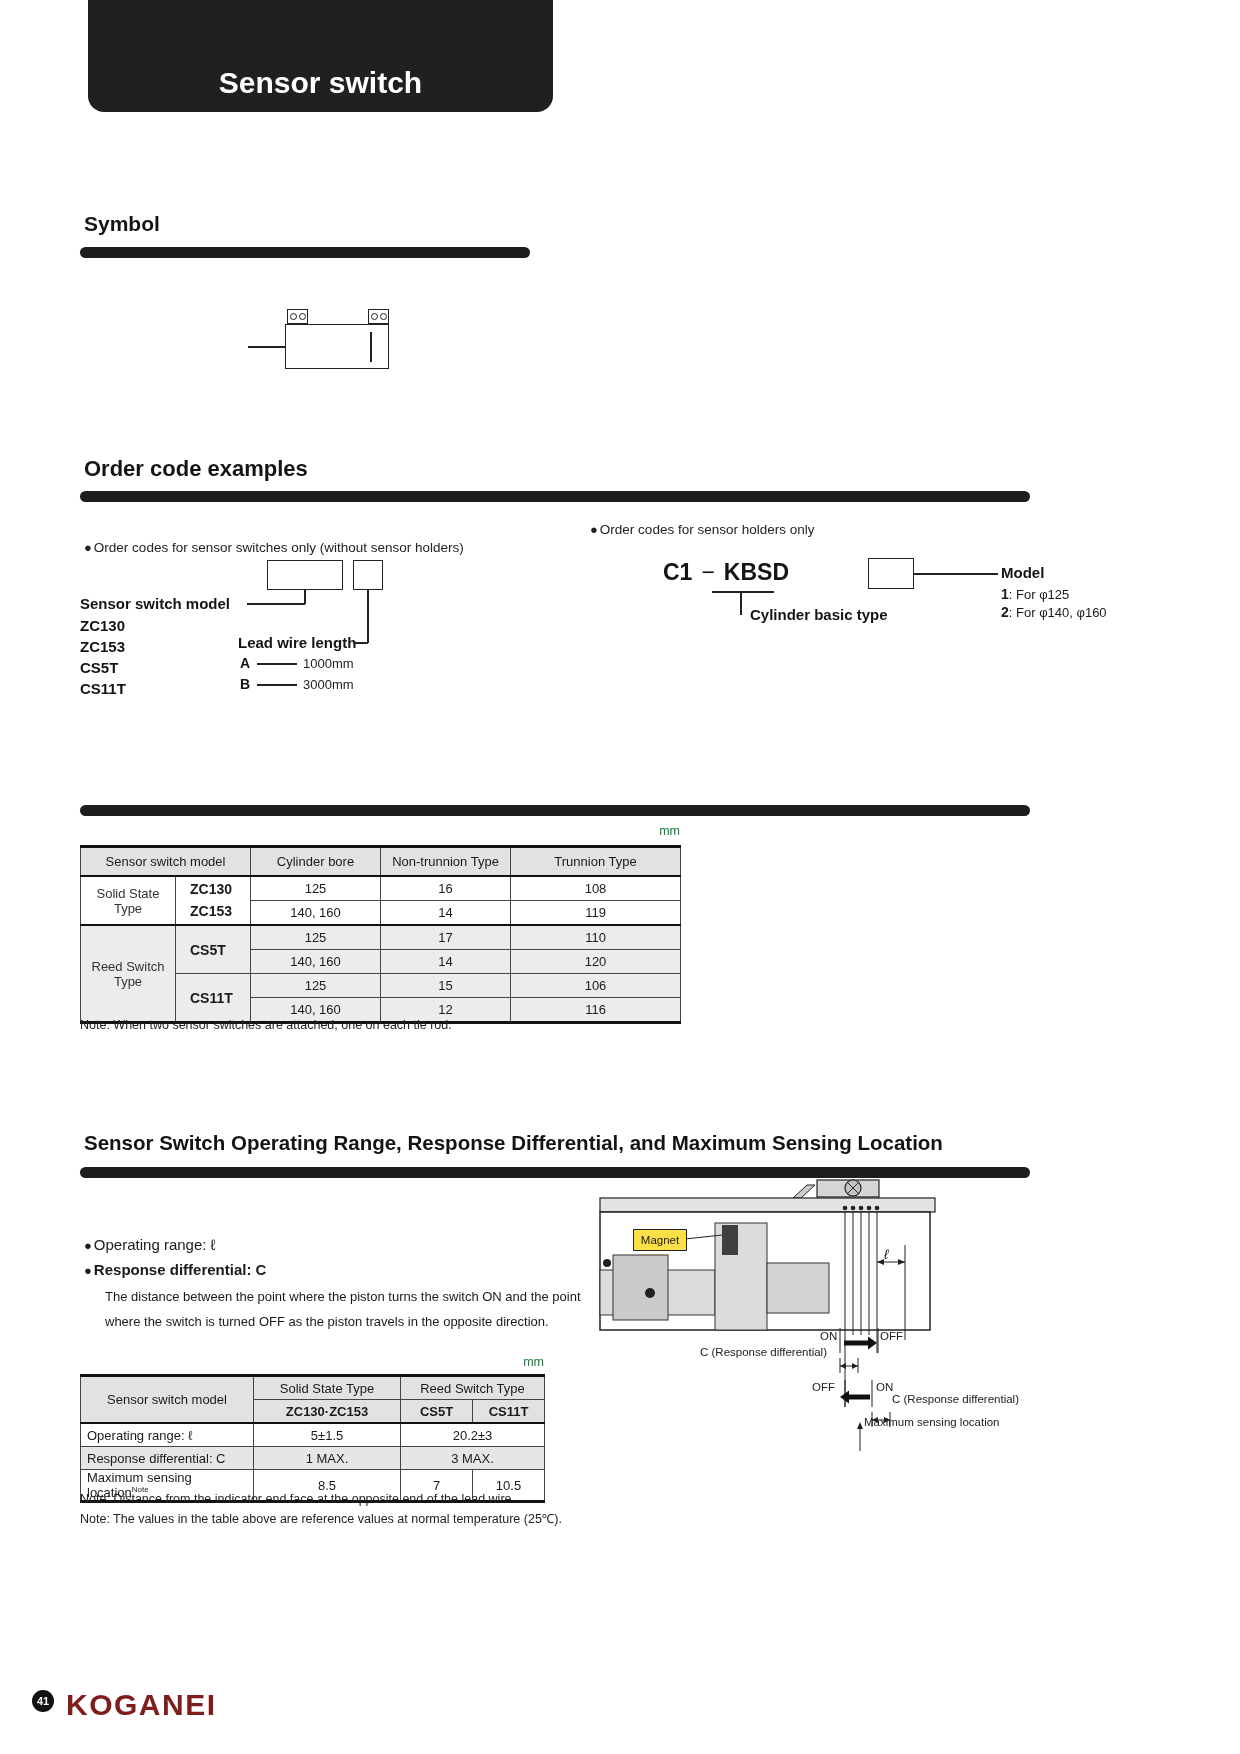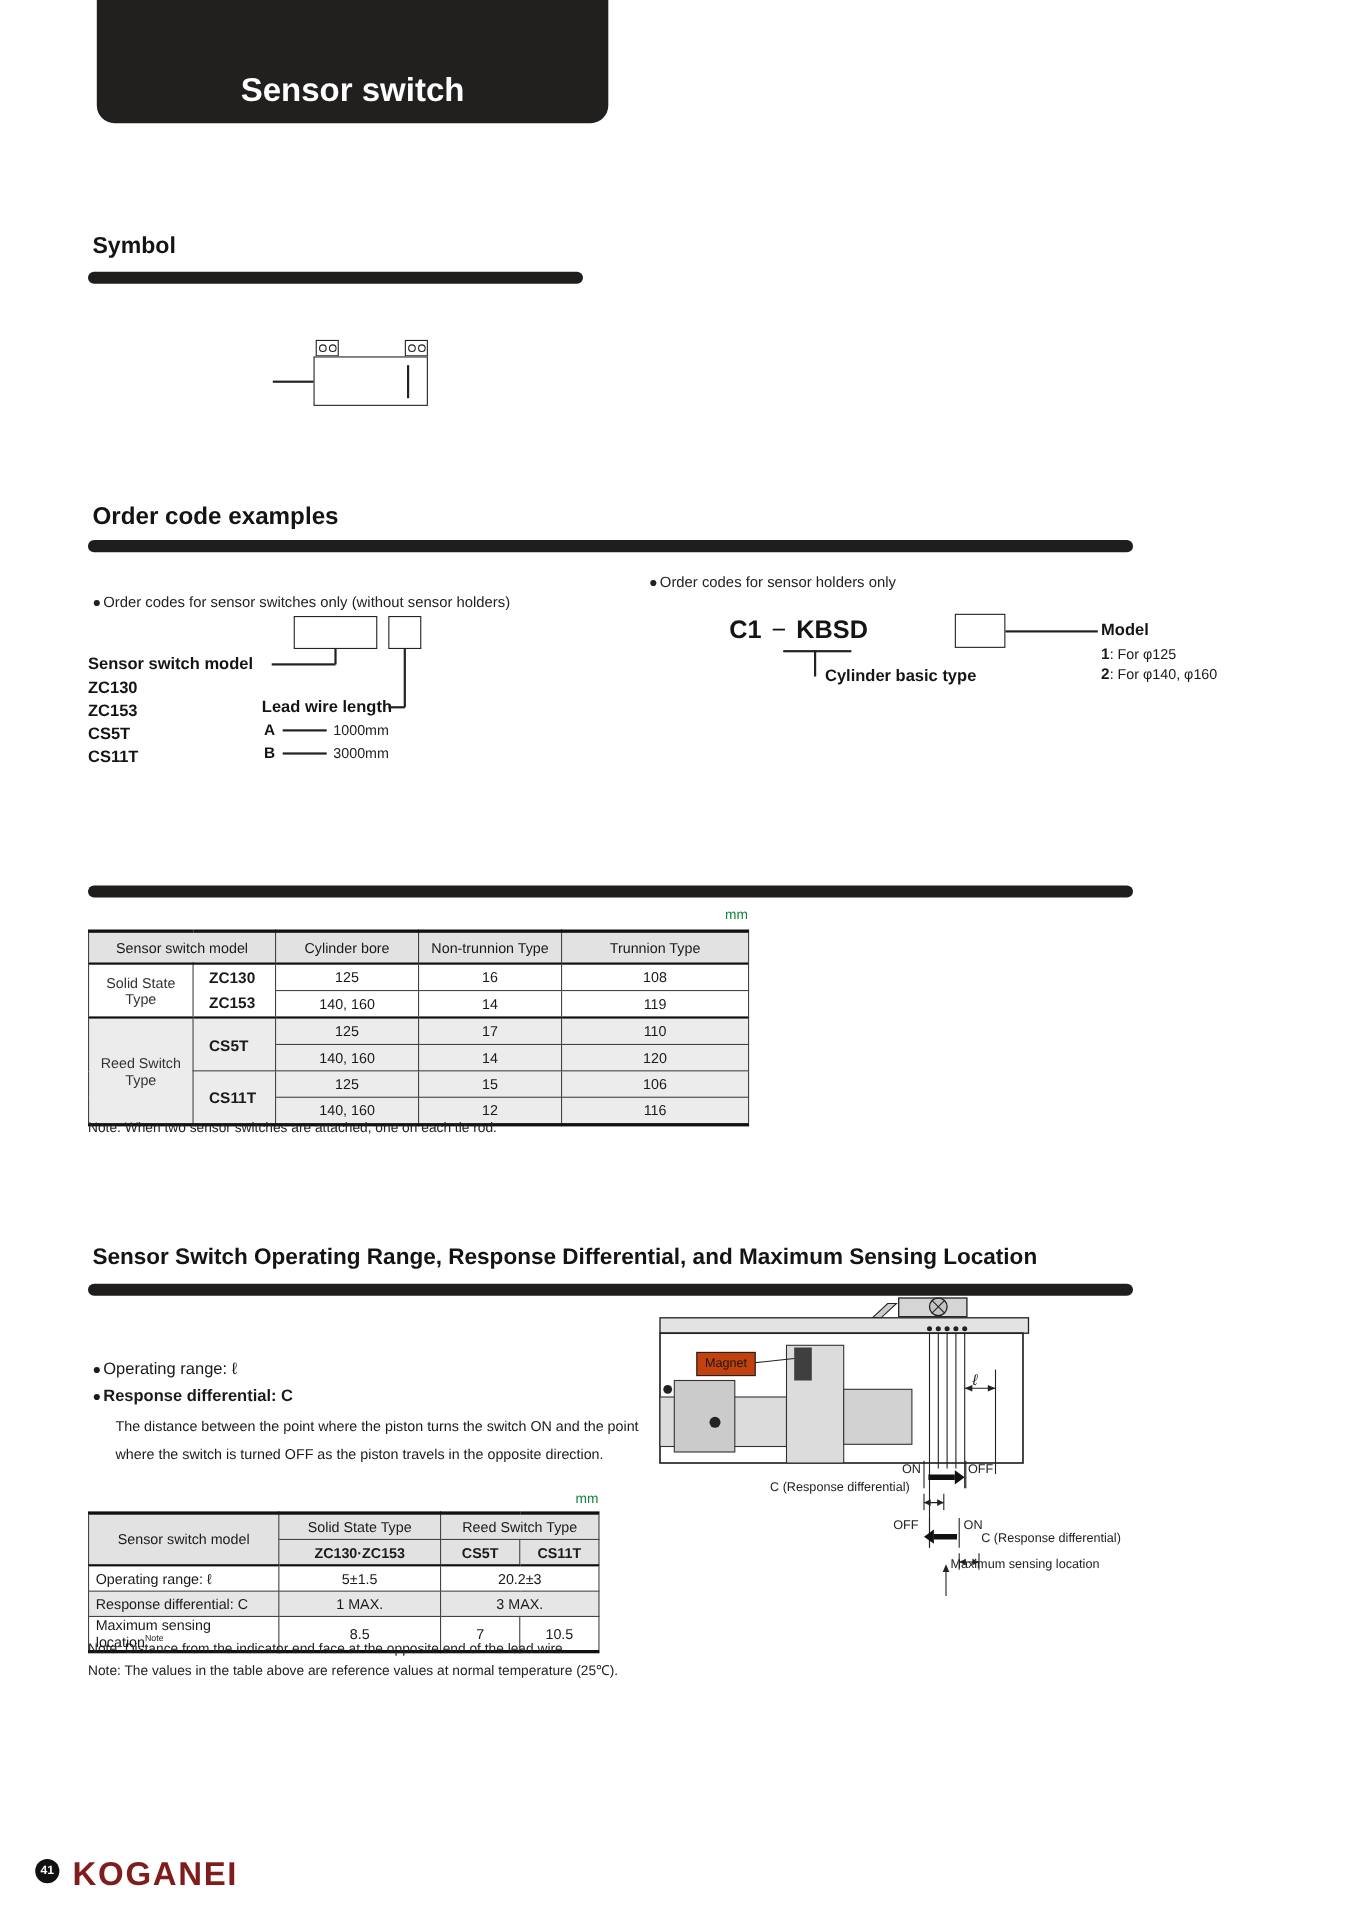--- a/index.html
+++ b/index.html
@@ -52,21 +52,21 @@
 
   
   .oc-lbl{position:absolute;font-size:15px;font-weight:bold;color:#141414;white-space:nowrap;}
   .oc-model{position:absolute;font-size:15px;font-weight:bold;color:#141414;}
   .oc-small{position:absolute;font-size:13px;color:#222;}
   .code-line{position:absolute;left:663px;top:559px;font-size:23px;font-weight:bold;color:#141414;white-space:nowrap;}
   .code-line .sep{margin:0 9px;font-weight:normal;}
 
   
   .dg-lbl{position:absolute;font-size:11.5px;color:#222;white-space:nowrap;}
-  .magnet-box{position:absolute;left:633px;top:1229px;width:52px;height:20px;border:1px solid #222;background:#c2410c;
+  .magnet-box{position:absolute;left:633px;top:1229px;width:52px;height:20px;border:1px solid #222;background:#fde047;
               display:flex;align-items:center;justify-content:center;font-size:11.5px;}
   .l-lbl{position:absolute;font-size:14px;font-style:italic;color:#222;}
 
   
   .pg-circle{position:absolute;left:32px;top:1690px;width:22px;height:22px;border-radius:50%;background:#111;
              color:#fff;font-size:11px;font-weight:bold;display:flex;align-items:center;justify-content:center;}
   .brand{position:absolute;left:66px;top:1688px;font-size:30px;font-weight:bold;letter-spacing:1.5px;color:#7f1d1d;}
   .unit{position:absolute;font-size:12.5px;color:#15803d;text-align:right;width:80px;}
 </style>
 </head>

